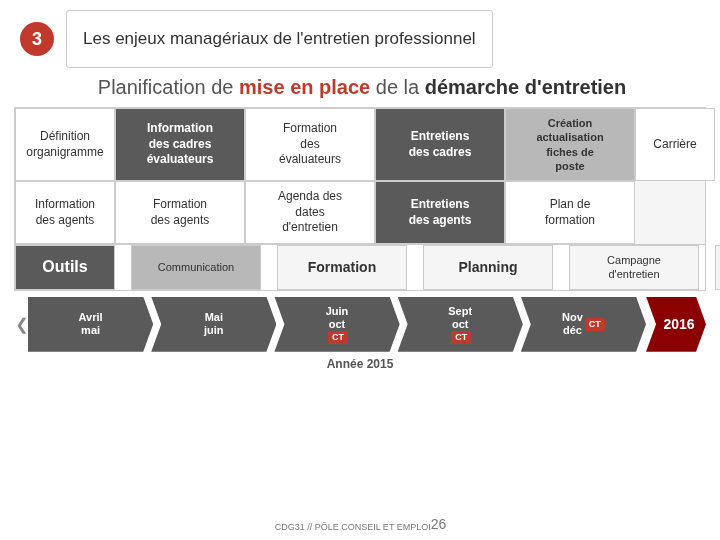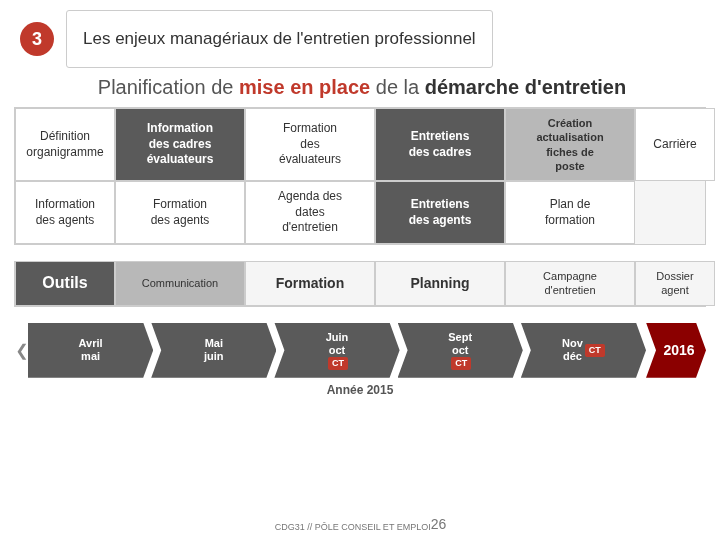--- a/index.html
+++ b/index.html
@@ -207,21 +207,21 @@
   <div class="grid-cell light-header" style="font-size:11px;">Création<br>actualisation<br>fiches de<br>poste</div>
 
   <div class="grid-cell white-bg">Carrière</div>
   <div class="grid-cell white-bg">Information<br>des agents</div>
   <div class="grid-cell white-bg">Formation<br>des agents</div>
   <div class="grid-cell white-bg">Agenda des<br>dates<br>d'entretien</div>
   <div class="grid-cell dark-header">Entretiens<br>des agents</div>
   <div class="grid-cell white-bg">Plan de<br>formation</div>
 </div>
 
-<div style="display:grid; grid-template-columns: 100px 130px 130px 130px 130px 80px; margin: 16px 14px; border-left: 1.5px solid #ccc; border-right: 1.5px solid #ccc; border-bottom: 1.5px solid #ccc;">
+<div style="display:grid; grid-template-columns: 100px 130px 130px 130px 130px 80px; margin: 0 14px; border-left: 1.5px solid #ccc; border-right: 1.5px solid #ccc; border-bottom: 1.5px solid #ccc; gap: 16px;">
   <div class="grid-cell" style="background:#5a5a5a; color:#fff; font-size:16px; font-weight:bold;">Outils</div>
   <div class="grid-cell" style="background:#b8b8b8; font-size:11px;">Communication</div>
   <div class="grid-cell" style="font-size:14px; font-weight:bold;">Formation</div>
   <div class="grid-cell" style="font-size:14px; font-weight:bold;">Planning</div>
   <div class="grid-cell" style="font-size:11px;">Campagne<br>d'entretien</div>
   <div class="grid-cell" style="font-size:11px;">Dossier<br>agent</div>
 </div>
 
 <div class="timeline-section">
   <div class="timeline-row">

